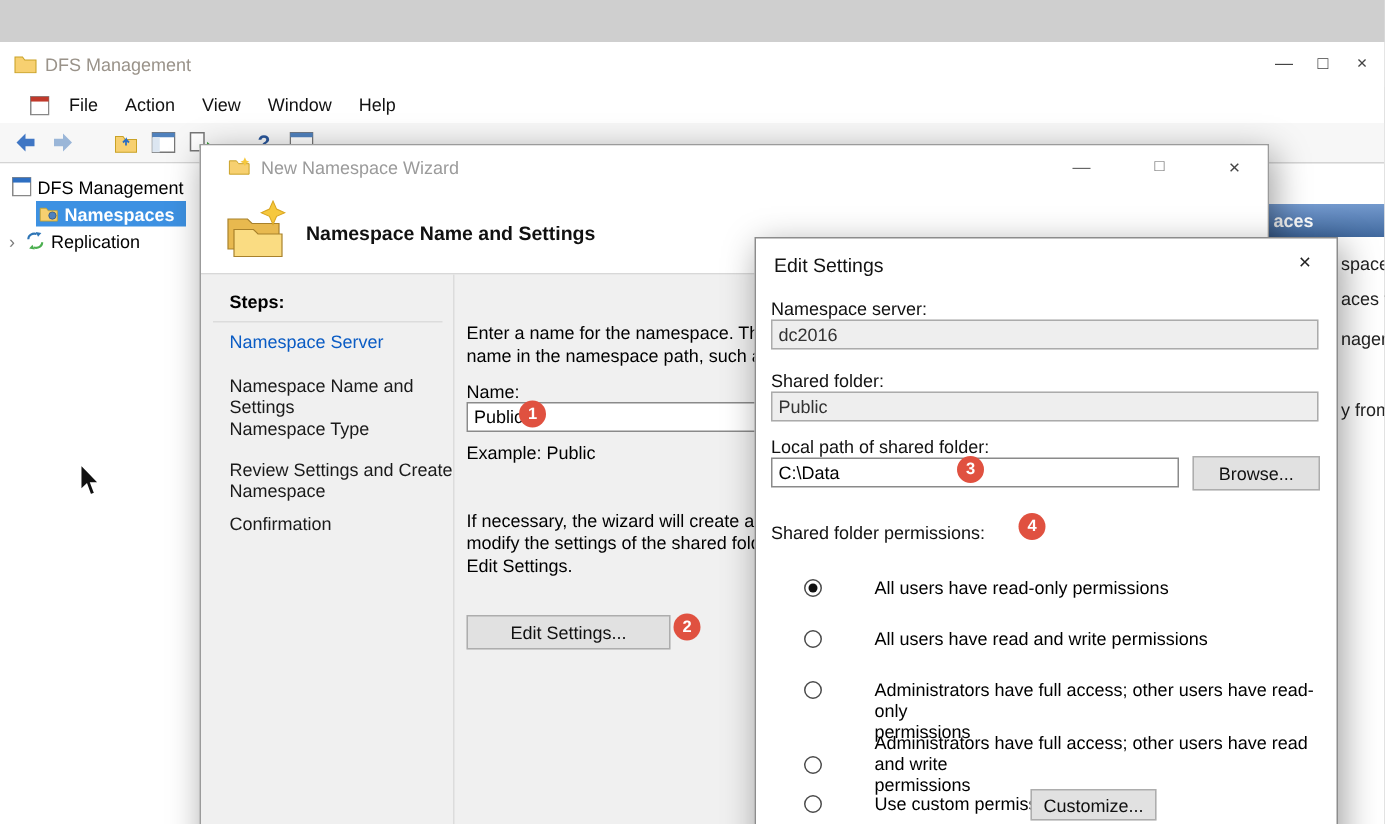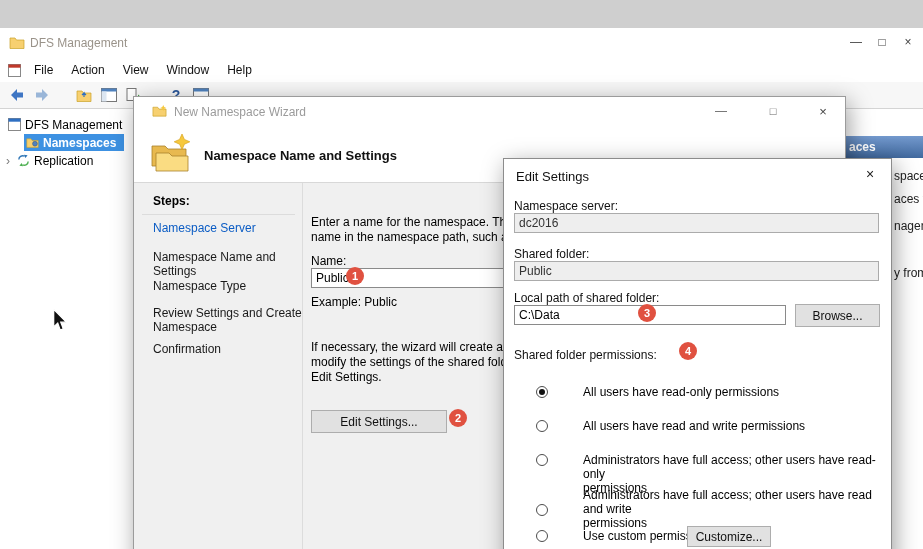--- a/index.html
+++ b/index.html
@@ -8,21 +8,21 @@
     position: relative; width: 923px; height: 549px; overflow: hidden;
     background: #ffffff; font-family: "Liberation Sans","DejaVu Sans",sans-serif;
     font-size: 12px; color: #000; margin-top: 28px;
   }
   
   .mw-titlebar { position:absolute; left:0; top:0; width:923px; height:30px; background:#fff; }
   .mw-title { position:absolute; left:30px; top:8px; color:#9a938a; font-size:12px; }
   .app-icon { position:absolute; left:9px; top:8px; }
   .mw-controls { position:absolute; right:2px; top:4px; display:flex; }
   .mw-ctl { width:26px; height:20px; text-align:center; line-height:20px; color:#444; font-size:12px; cursor:default; }
-  .mw-menubar { position:absolute; left:0; top:30px; width:792px; height:24px; background:#fff; display:flex; align-items:center; padding-left:8px; }
+  .mw-menubar { position:absolute; left:0; top:30px; width:792px; height:24px; background:#fff; display:flex; align-items:center; padding-left:20px; }
   .console-icon { margin-right:4px; display:inline-flex; }
   .menu-item { padding:0 9px; height:20px; line-height:20px; color:#111; }
   .mw-toolbar { position:absolute; left:0; top:54px; width:923px; height:27px; background:#f7f7f7; border-bottom:1px solid #d4d4d4; display:flex; align-items:center; gap:7px; padding-left:8px; }
   .tb-icon { display:inline-flex; width:18px; height:16px; align-items:center; justify-content:center; }
   .tb-gap { width:10px; }
   .help-glyph { color:#2b579a; font-weight:bold; font-size:14px; }
   
   .tree { position:absolute; left:0; top:81px; width:133px; height:468px; background:#fff; }
   .tree-row { position:absolute; display:flex; align-items:center; height:17px; white-space:nowrap; }
   .tree-root { left:8px; top:7px; }

